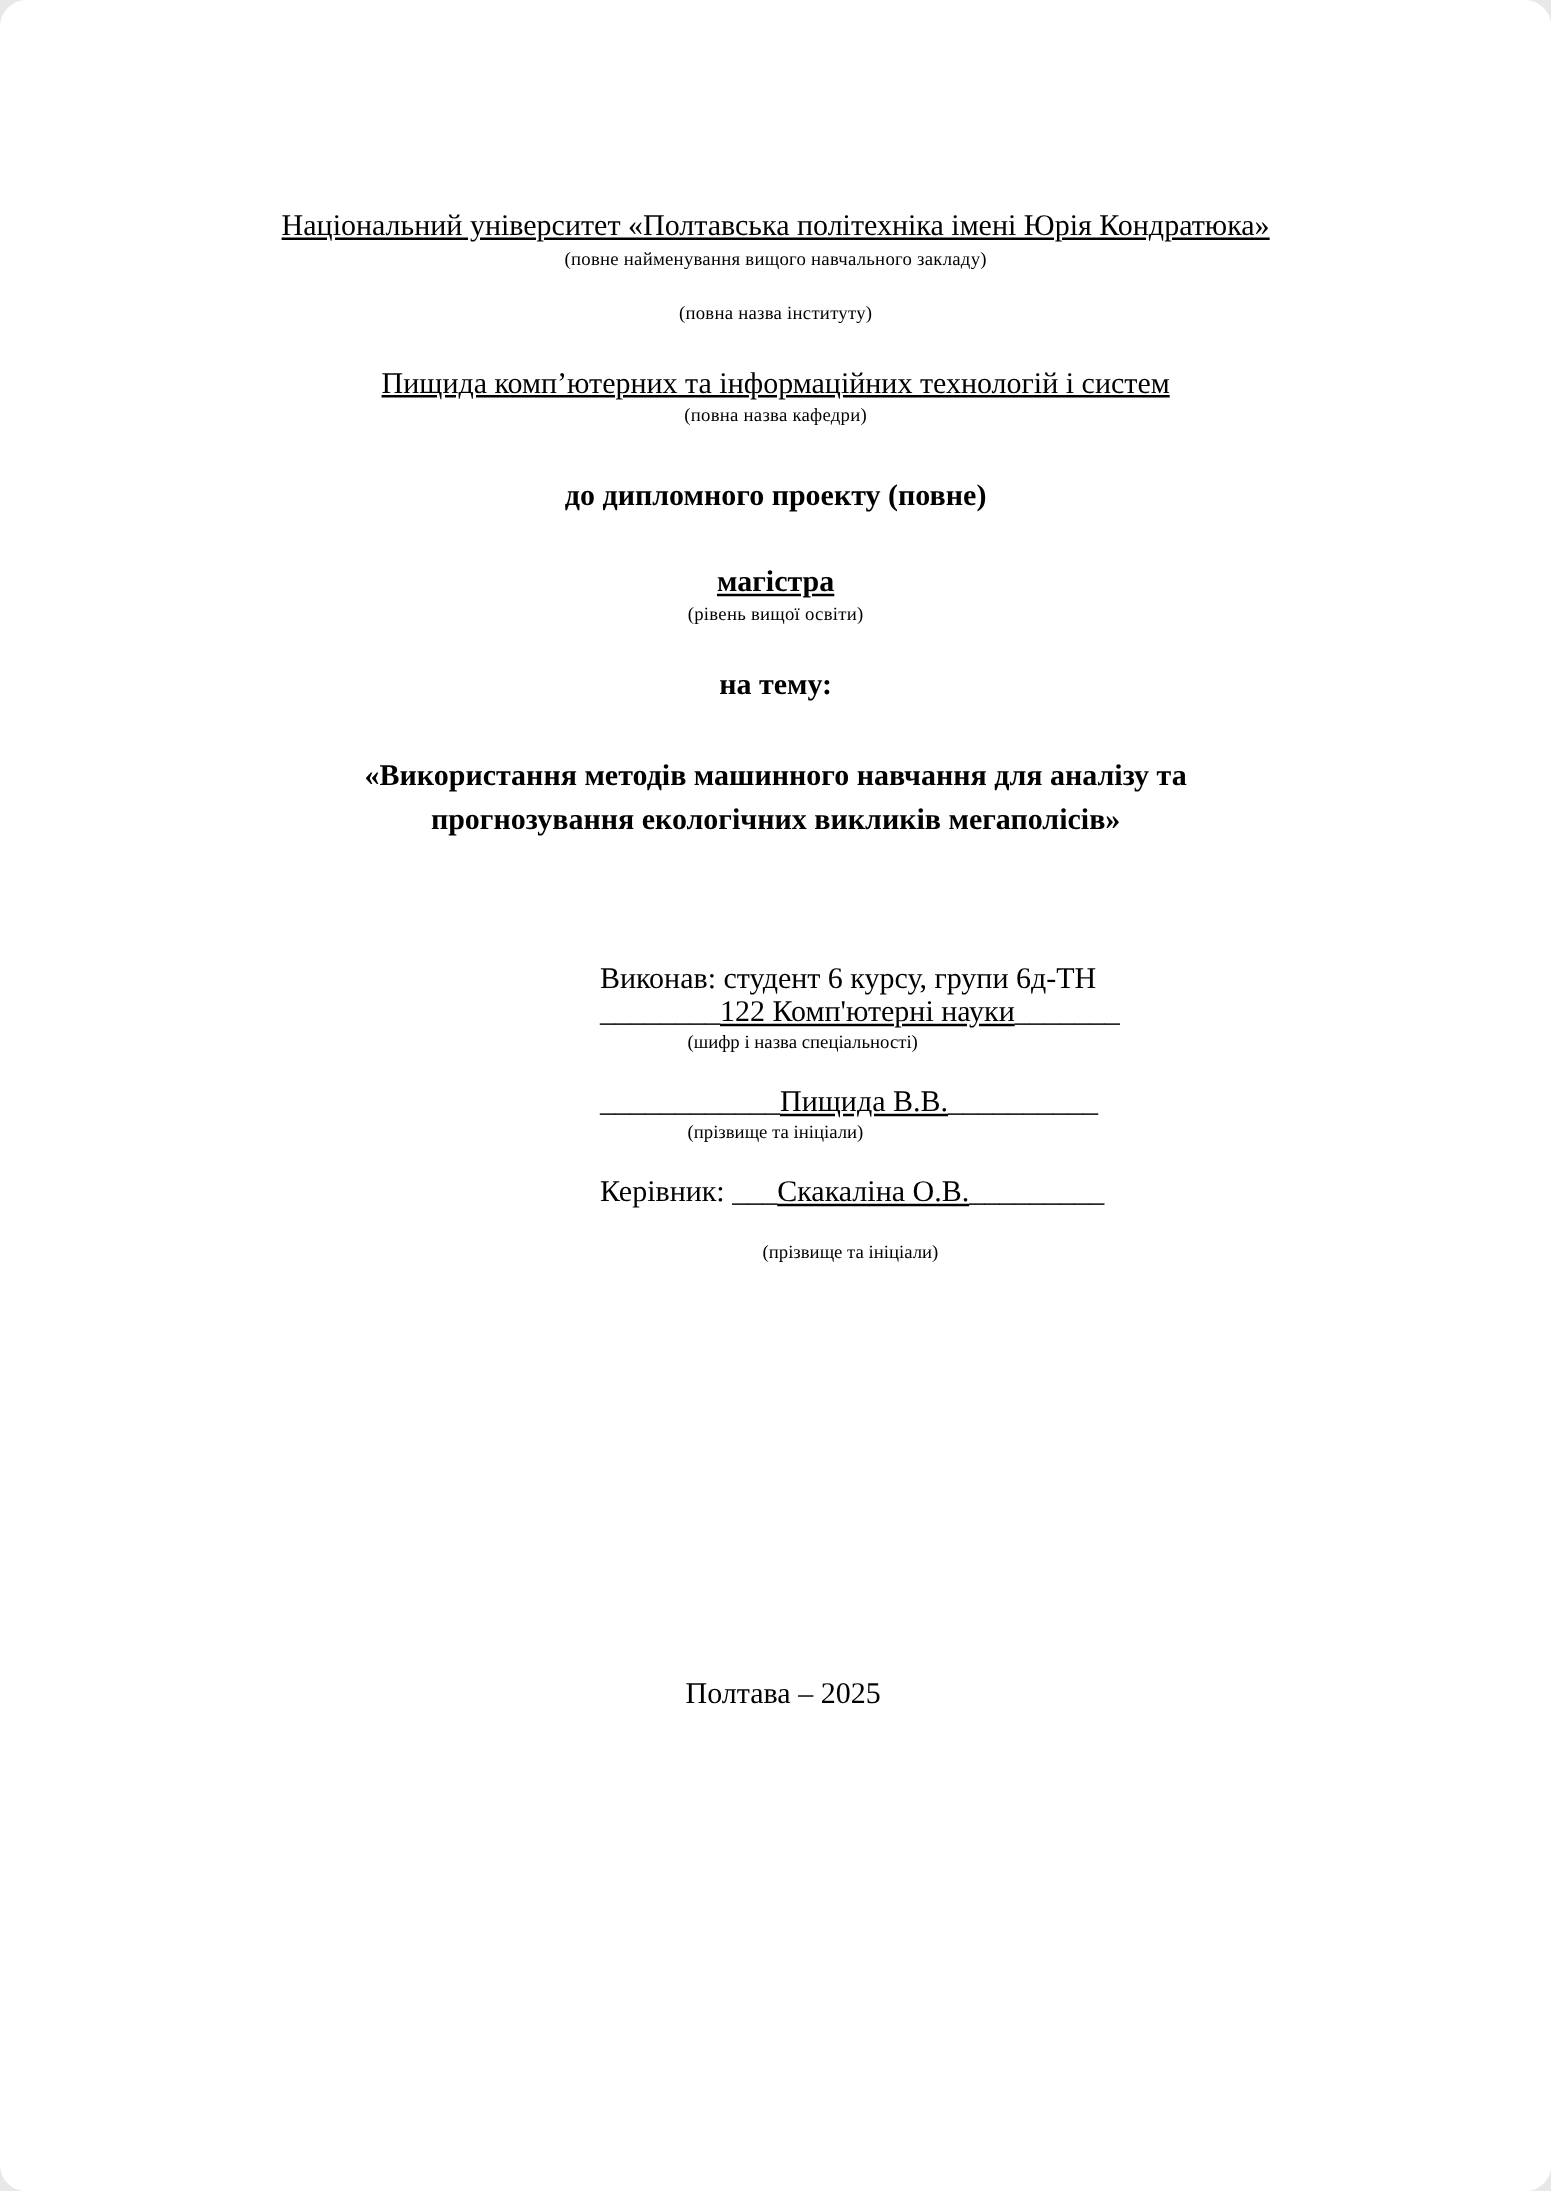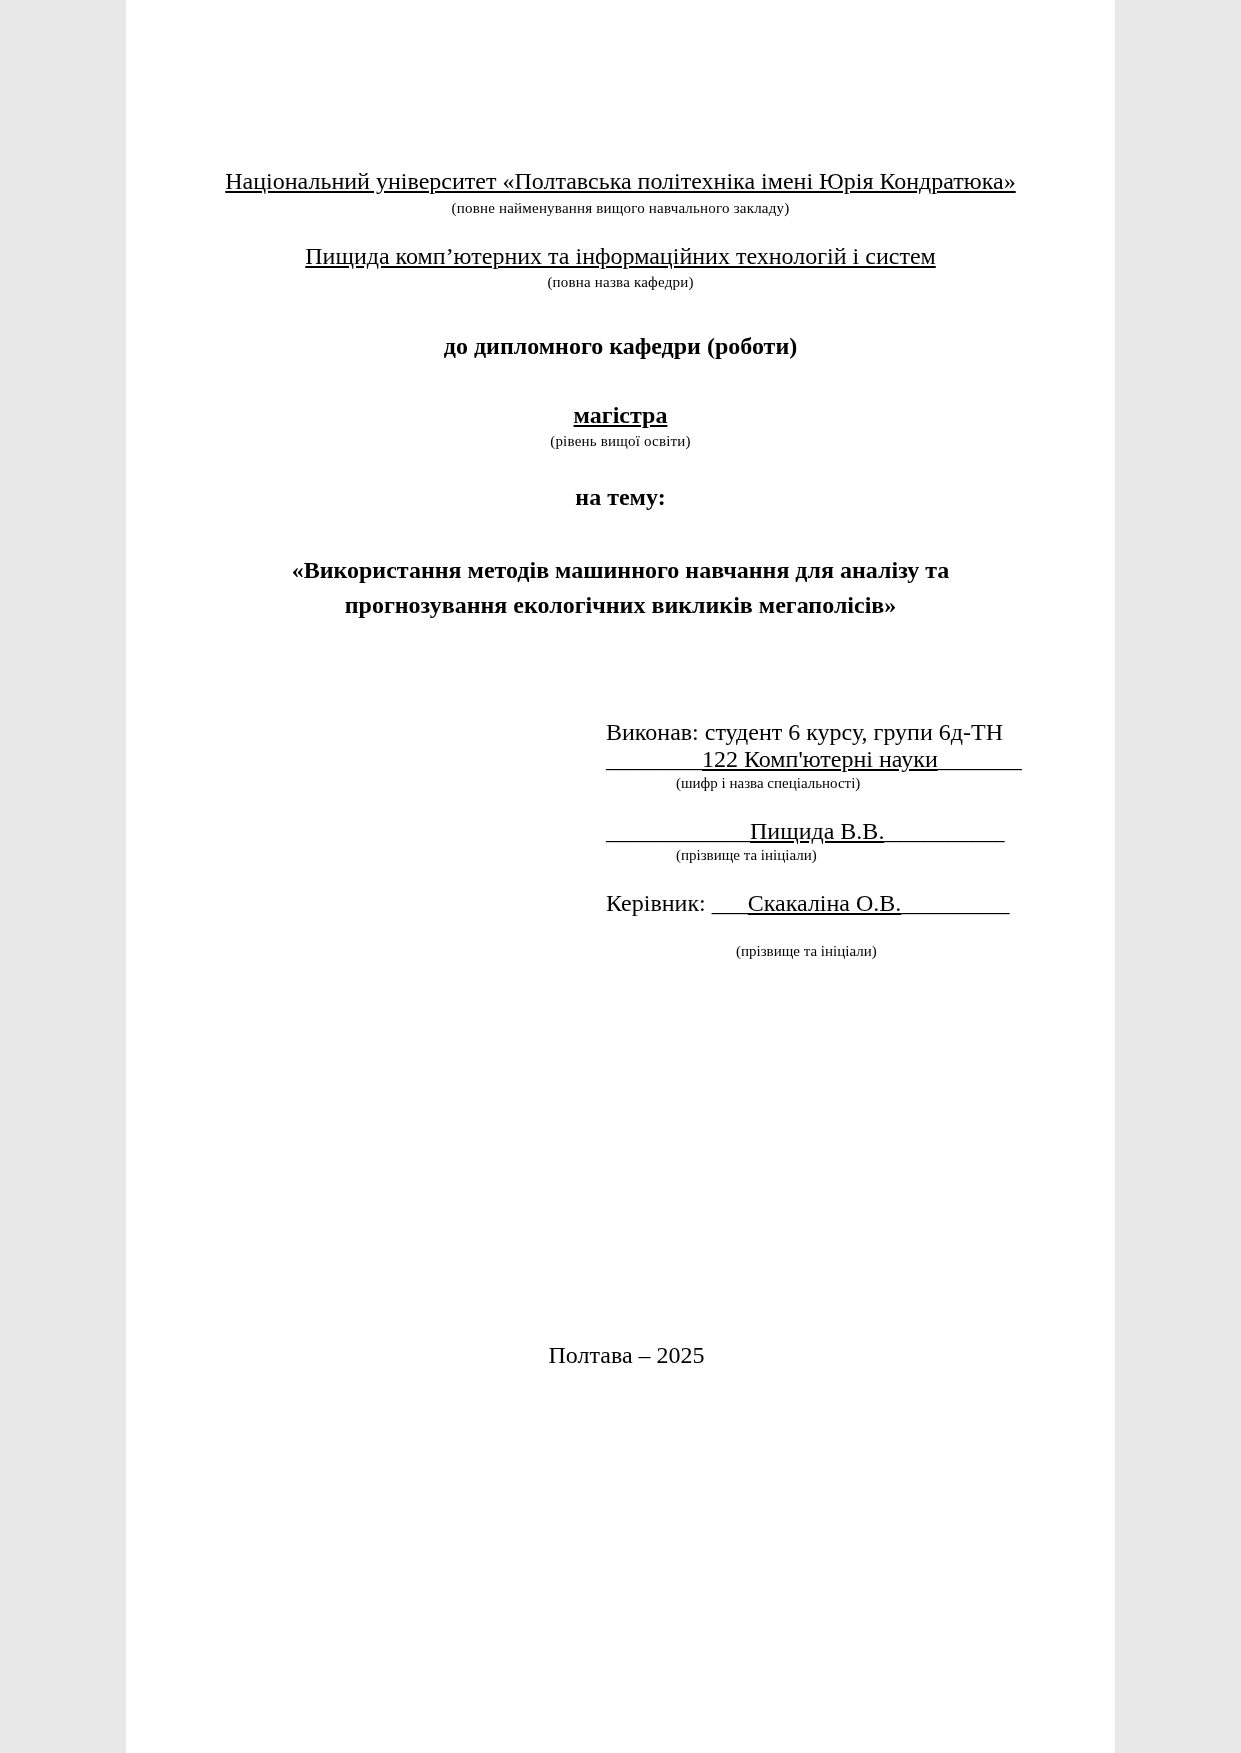--- a/index.html
+++ b/index.html
@@ -2,30 +2,31 @@
 <html><head>
 <meta charset="utf-8">
 <style>
   html, body {
     margin: 0;
     padding: 0;
     background: #e8e8e8;
   }
   .page {
     position: relative;
-    width: 989px;
+    width: 1241px;
     height: 1753px;
     margin: 0 auto;
     background: #ffffff;
     color: #000000;
     font-family: "Liberation Serif", "DejaVu Serif", serif;
     font-size: 24px;
     overflow: hidden;
     box-sizing: border-box;
     padding-top: 168px;
+    border-radius: 21px;
   }
   .center { text-align: center; }
   .u { text-decoration: underline; }
   .b { font-weight: bold; }
   .caption {
     font-size: 15px;
     text-align: center;
     letter-spacing: 0.2px;
   }
   .hdr-line { line-height: 1.15; }
@@ -64,27 +65,28 @@
 </head>
 <body>
 
 <div class="page">
 
   <div class="center hdr-line gap-xs">
     <span class="u">Національний університет «Полтавська політехніка імені Юрія Кондратюка»</span>
   </div>
   <div class="caption gap-s">(повне найменування вищого навчального закладу)</div>
 
+  <div class="caption gap-m">(повна назва інституту)</div>
 
   <div class="center hdr-line gap-xs">
     <span class="u">Пищида комп’ютерних та інформаційних технологій і систем</span>
   </div>
   <div class="caption gap-l">(повна назва кафедри)</div>
 
-  <div class="center b gap-l">до дипломного кафедри (роботи)</div>
+  <div class="center b gap-l">до дипломного проекту (повне)</div>
 
   <div class="center b gap-xs">
     <span class="u">магістра</span>
   </div>
   <div class="caption gap-m">(рівень вищої освіти)</div>
 
   <div class="center b gap-l">на тему:</div>
 
   <div class="center b topic">«Використання методів машинного навчання для аналізу та прогнозування екологічних викликів мегаполісів»</div>
 

